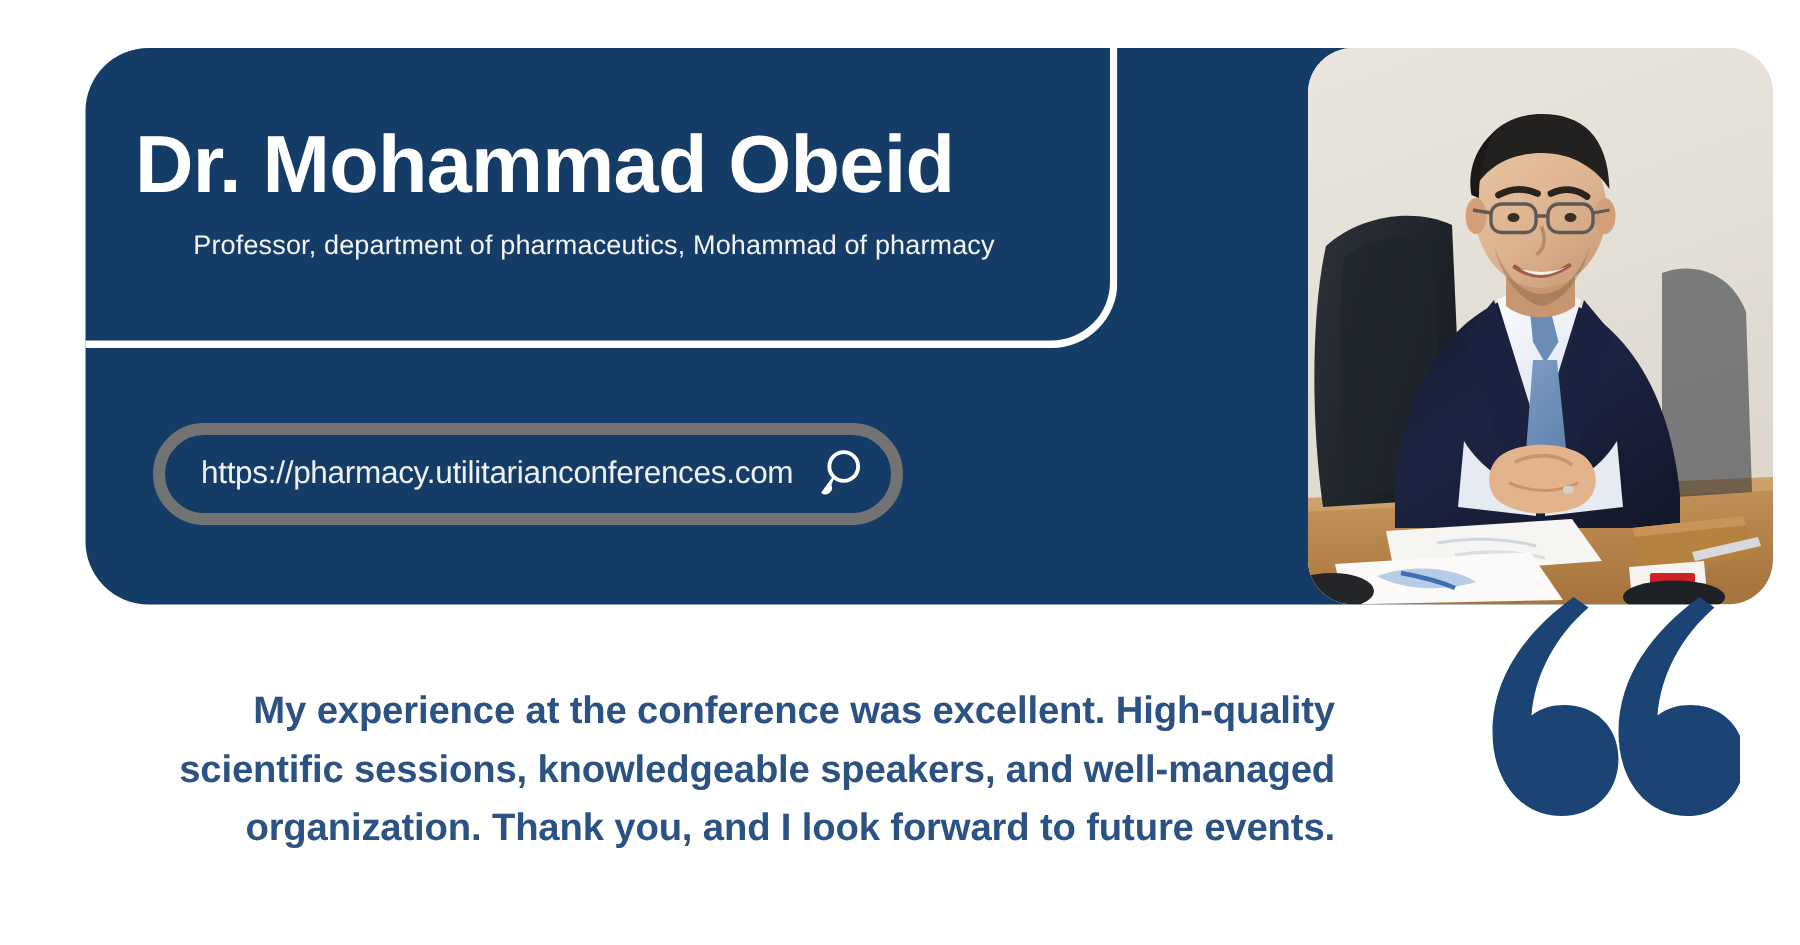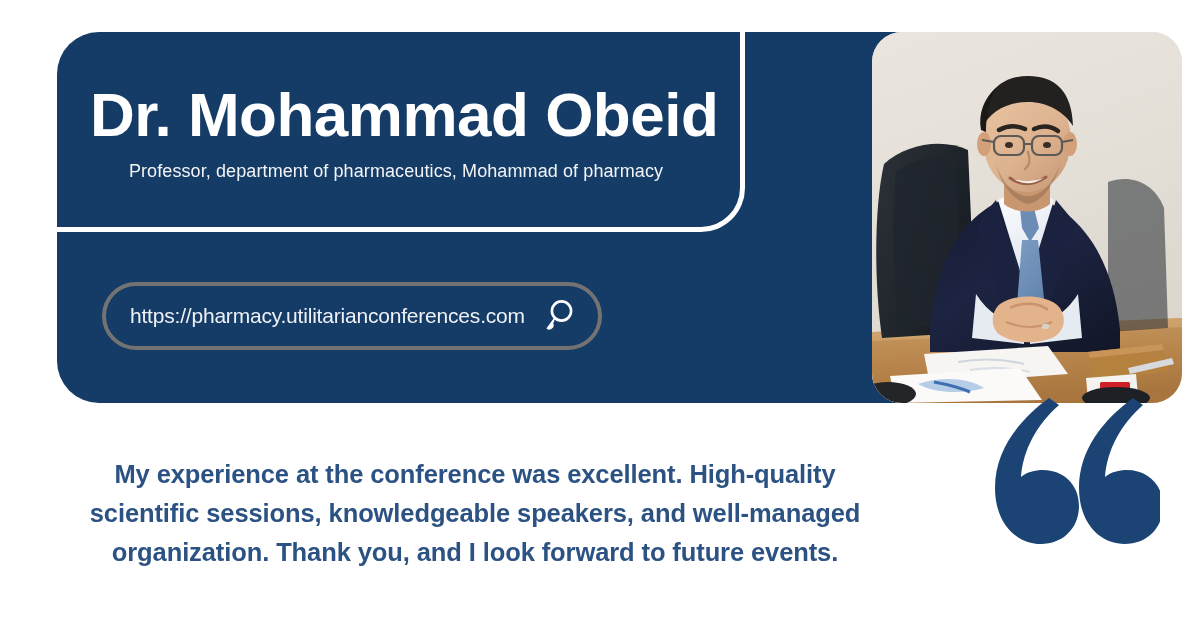--- a/index.html
+++ b/index.html
@@ -47,21 +47,21 @@
   }
 
   .name-block {
     position: absolute;
     left: 33px;
     top: 50px;
     width: 650px;
   }
 
   .speaker-name {
-    font-size: 62px;
+    font-size: 54px;
     font-weight: 800;
     line-height: 1.05;
     color: #ffffff;
     letter-spacing: -0.5px;
     white-space: nowrap;
   }
 
   .speaker-role {
     margin-top: 14px;
     font-size: 18px;
@@ -73,21 +73,21 @@
     width: 612px;
   }
 
   
   .url-pill {
     position: absolute;
     left: 45px;
     top: 250px;
     width: 500px;
     height: 68px;
-    border: 4px solid #737373;
+    border: 8px solid #737373;
     border-radius: 34px;
     display: flex;
     align-items: center;
     padding: 0 22px 0 24px;
     gap: 10px;
   }
 
   .url-text {
     font-size: 21px;
     color: #eef1f5;
@@ -125,20 +125,21 @@
     width: 830px;
     text-align: center;
   }
 
   .testimonial-text {
     font-size: 25.5px;
     font-weight: 700;
     line-height: 1.52;
     color: #2B5282;
     letter-spacing: -0.1px;
+    text-align: right;
   }
 
   .quote-mark {
     position: absolute;
     left: 975px;
     top: 380px;
     width: 185px;
     height: 200px;
     color: #1B4475;
     line-height: 1;

